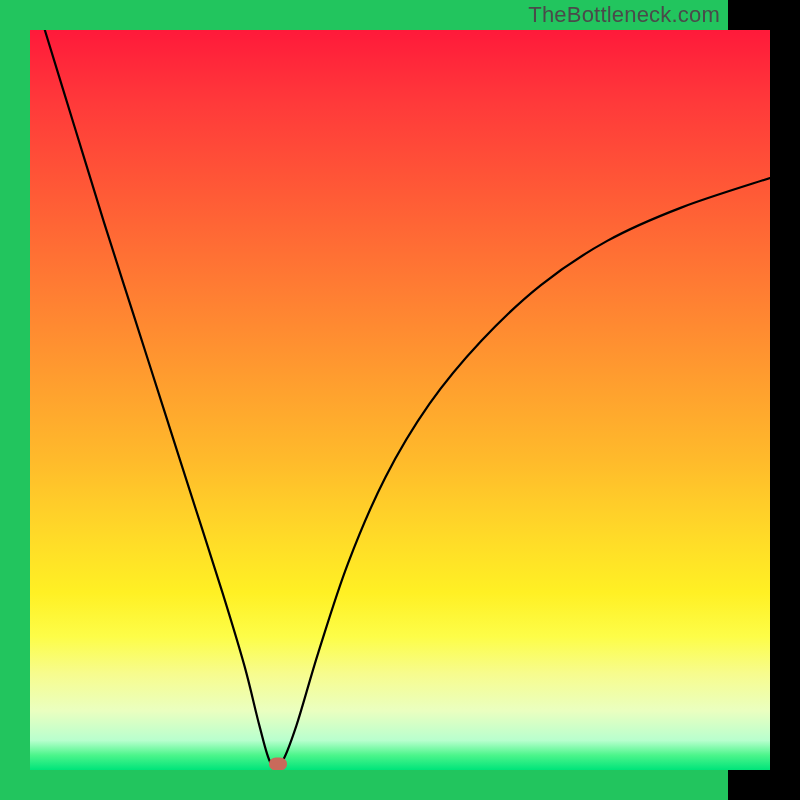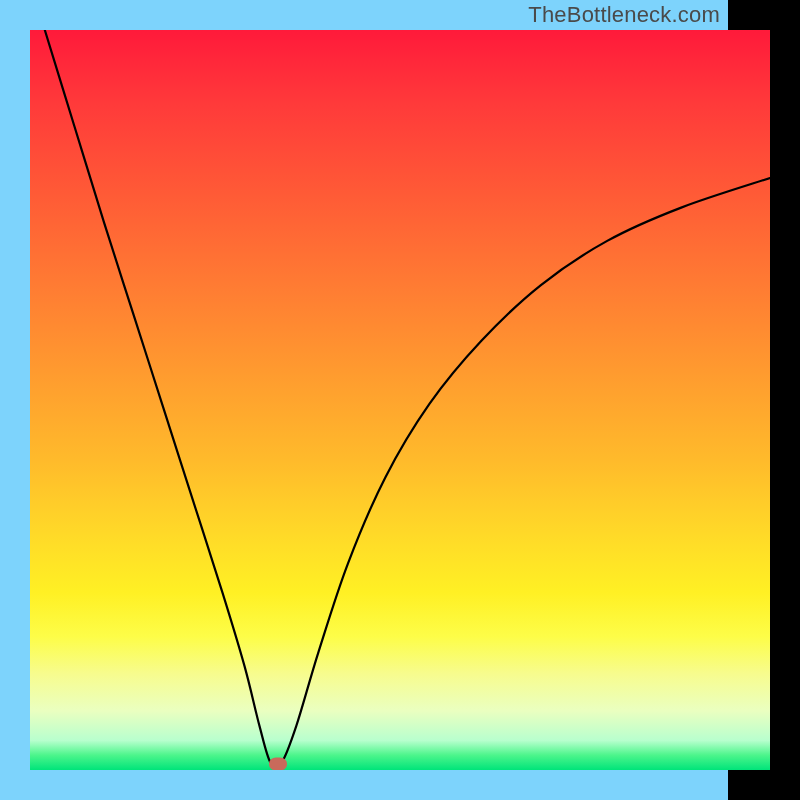--- a/index.html
+++ b/index.html
@@ -8,21 +8,21 @@
     width: 800px;
     height: 800px;
     background: #000;
     font-family: Arial, Helvetica, sans-serif;
     overflow: hidden;
   }
   .frame {
     position: relative;
     width: 728px;
     height: 800px;
-    background: #7dd3fc;
+    background: #22c55e;
   }
   .watermark {
     position: absolute;
     top: 2px;
     right: 8px;
     color: #4a4a4a;
     font-size: 22px;
     font-weight: 500;
     letter-spacing: 0.2px;
     z-index: 20;

